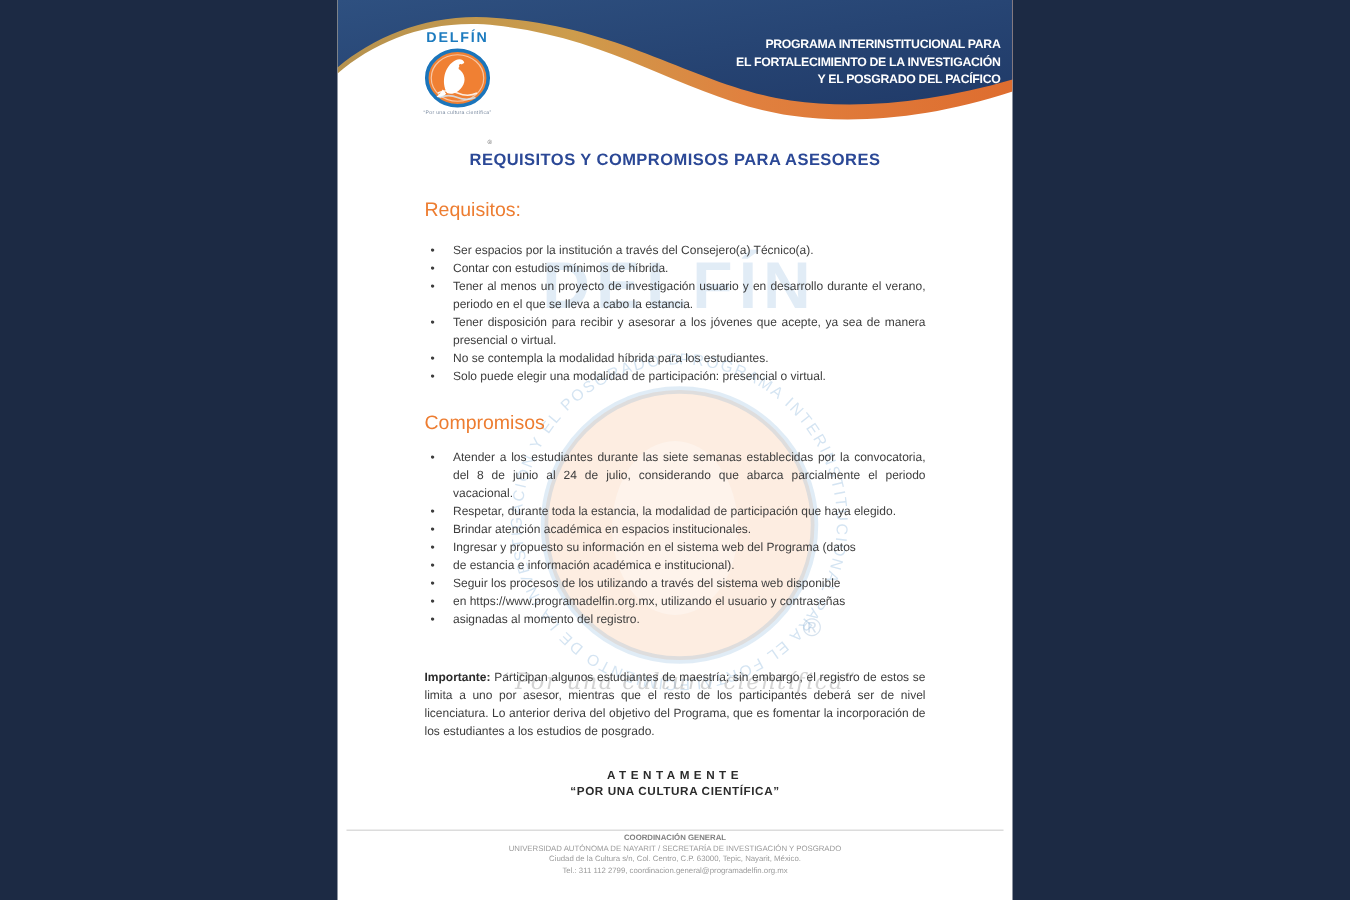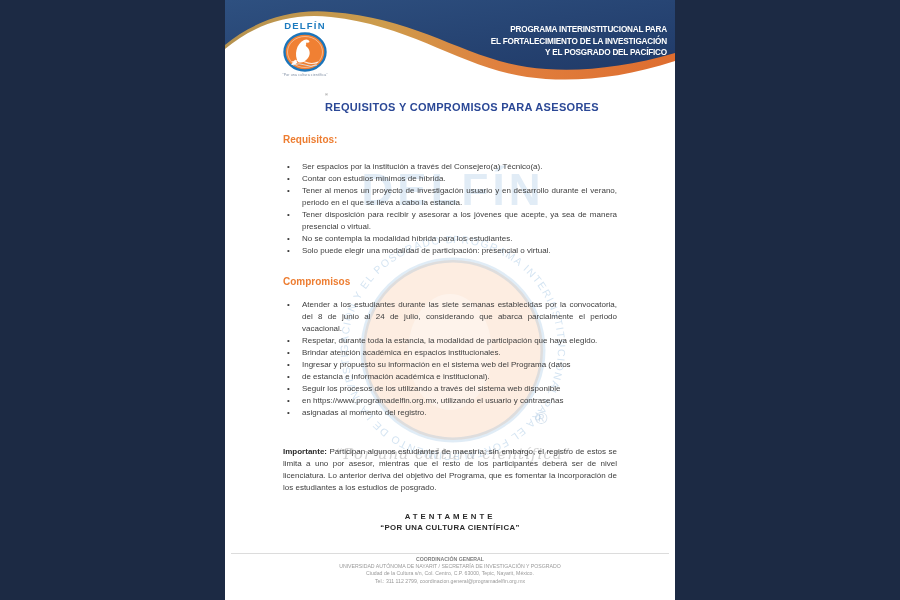--- a/index.html
+++ b/index.html
@@ -17,23 +17,23 @@
   .logo-wordmark{font-size:9.5px;font-weight:bold;color:#1c7bbf;letter-spacing:1.2px;line-height:10px;}
   .logo-oval{position:relative;width:44px;height:40px;margin:1px auto 0 auto;}
   .logo-reg{position:absolute;right:-1px;top:60px;font-size:4px;color:#666;}
   .logo-tagline{margin-top:1px;font-size:3.4px;color:#7a8aa0;letter-spacing:0.2px;}
 
   
   .watermark{position:absolute;left:0;top:0;width:450px;height:600px;z-index:1;pointer-events:none;}
 
   
   .doc-title{position:absolute;top:101px;left:0;width:450px;z-index:2;text-align:center;
-    font-size:11px;font-weight:bold;color:#2b4896;letter-spacing:0.3px;line-height:13px;padding-left:12px;}
+    font-size:11px;font-weight:bold;color:#2b4896;letter-spacing:0.3px;line-height:13px;}
   .col{position:absolute;left:58px;width:334px;z-index:2;}
-  .sec-heading{font-size:10px;font-weight:bold;color:#ED7D31;line-height:12px;}
+  .sec-heading{font-size:13px;font-weight:normal;color:#ED7D31;line-height:12px;}
   .h-req{top:134px;}
   .list-req{top:161px;}
   .h-comp{top:276px;}
   .list-comp{top:299px;}
   .li{display:flex;align-items:flex-start;}
   .dot{flex:0 0 15px;padding-left:4px;font-size:8px;line-height:12px;color:#3d3d3d;}
   .li-text{flex:1;font-size:8px;line-height:12px;color:#3d3d3d;text-align:justify;}
   .important{top:446px;margin:0;font-size:8px;line-height:12px;color:#3d3d3d;text-align:justify;}
   .important b{color:#2b2b2b;}
   .closing{top:512px;text-align:center;color:#2b2b2b;}

